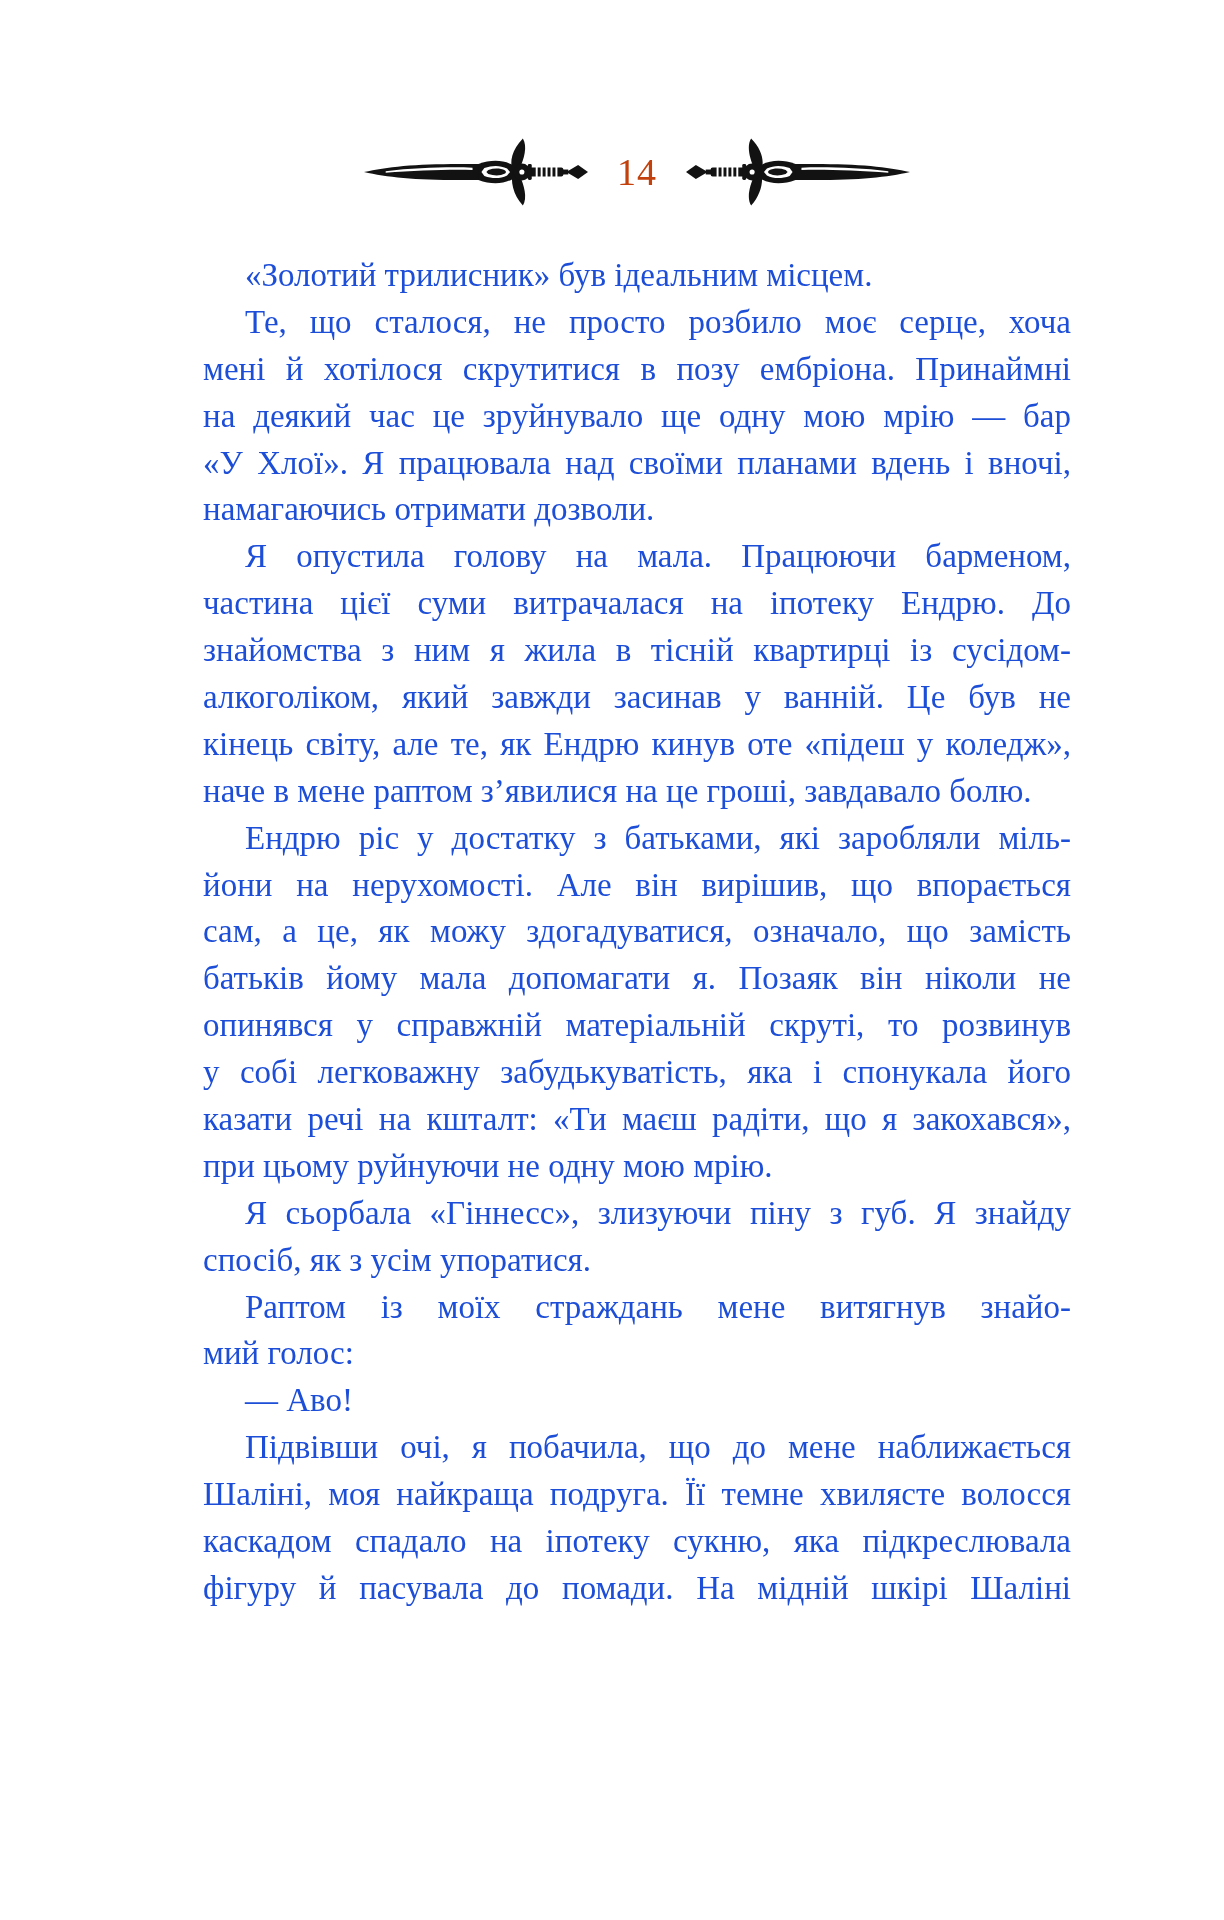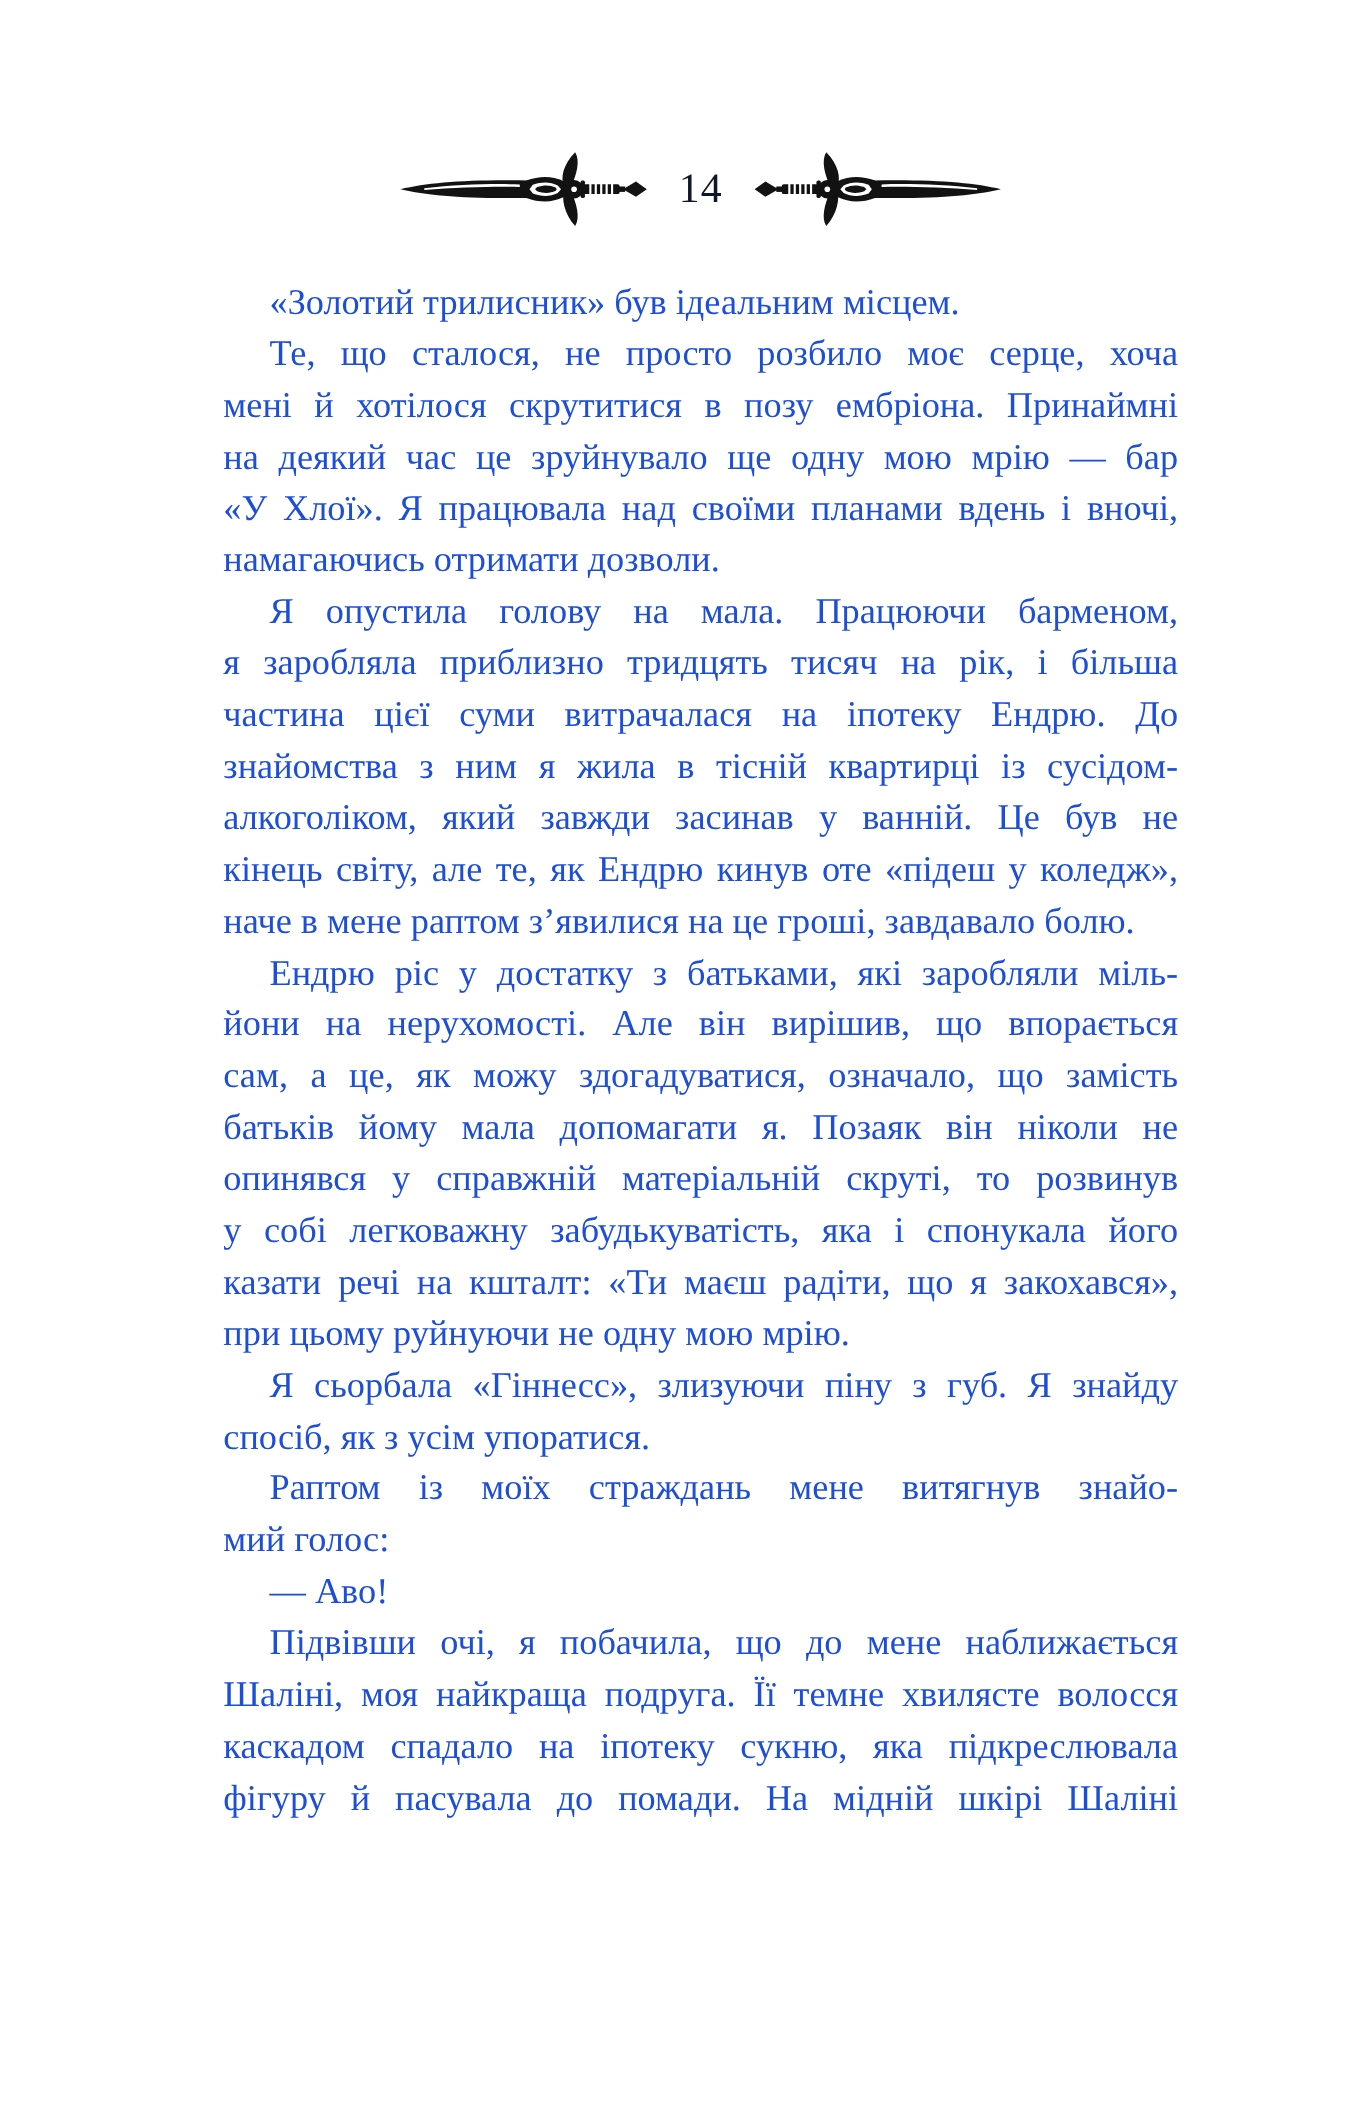--- a/index.html
+++ b/index.html
@@ -18,21 +18,21 @@
     display:flex;
     align-items:center;
     justify-content:center;
     gap:28px;
   }
   .sword{width:227px;height:70px;flex:0 0 auto;}
   .sword.flip{transform:scaleX(-1);}
   .page-number{
     font-size:38px;
     line-height:70px;
-    color:#0f172a;
+    color:#c2410c;
     letter-spacing:1px;
     min-width:34px;
     text-align:center;
   }
   
   .text-block{
     position:absolute;
     left:203px;top:252px;
     width:868px;
     color:#1d4ed8;
@@ -112,21 +112,20 @@
   </div>
 
   <main class="text-block">
       <div class="line indent end">«Золотий трилисник» був ідеальним місцем.</div>
       <div class="line indent">Те, що сталося, не просто розбило моє серце, хоча</div>
       <div class="line">мені й хотілося скрутитися в позу ембріона. Принаймні</div>
       <div class="line">на деякий час це зруйнувало ще одну мою мрію — бар</div>
       <div class="line">«У Хлої». Я працювала над своїми планами вдень і вночі,</div>
       <div class="line end">намагаючись отримати дозволи.</div>
       <div class="line indent">Я опустила голову на мала. Працюючи барменом,</div>
-      <div class="line">я заробляла приблизно тридцять тисяч на рік, і більша</div>
       <div class="line">частина цієї суми витрачалася на іпотеку Ендрю. До</div>
       <div class="line">знайомства з ним я жила в тісній квартирці із сусідом-</div>
       <div class="line">алкоголіком, який завжди засинав у ванній. Це був не</div>
       <div class="line">кінець світу, але те, як Ендрю кинув оте «підеш у коледж»,</div>
       <div class="line end">наче в мене раптом з’явилися на це гроші, завдавало болю.</div>
       <div class="line indent">Ендрю ріс у достатку з батьками, які заробляли міль-</div>
       <div class="line">йони на нерухомості. Але він вирішив, що впорається</div>
       <div class="line">сам, а це, як можу здогадуватися, означало, що замість</div>
       <div class="line">батьків йому мала допомагати я. Позаяк він ніколи не</div>
       <div class="line">опинявся у справжній матеріальній скруті, то розвинув</div>

